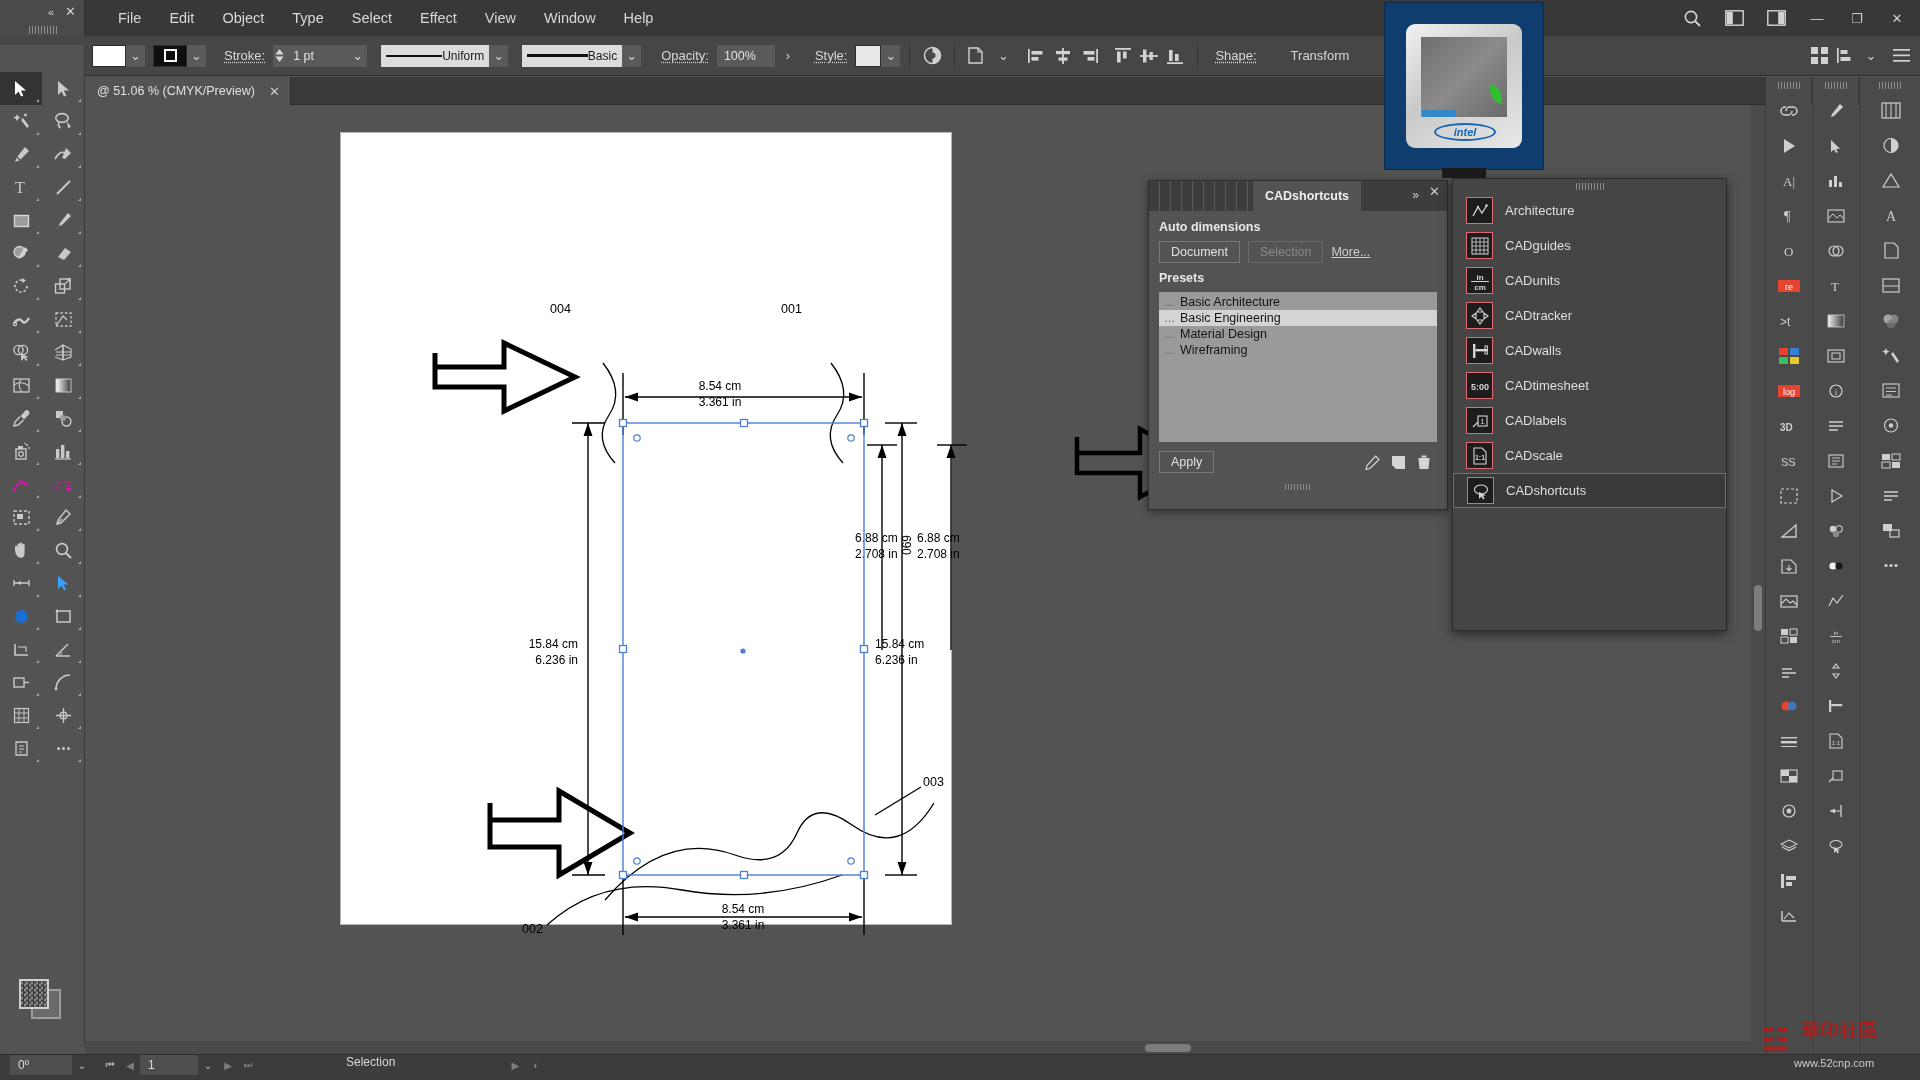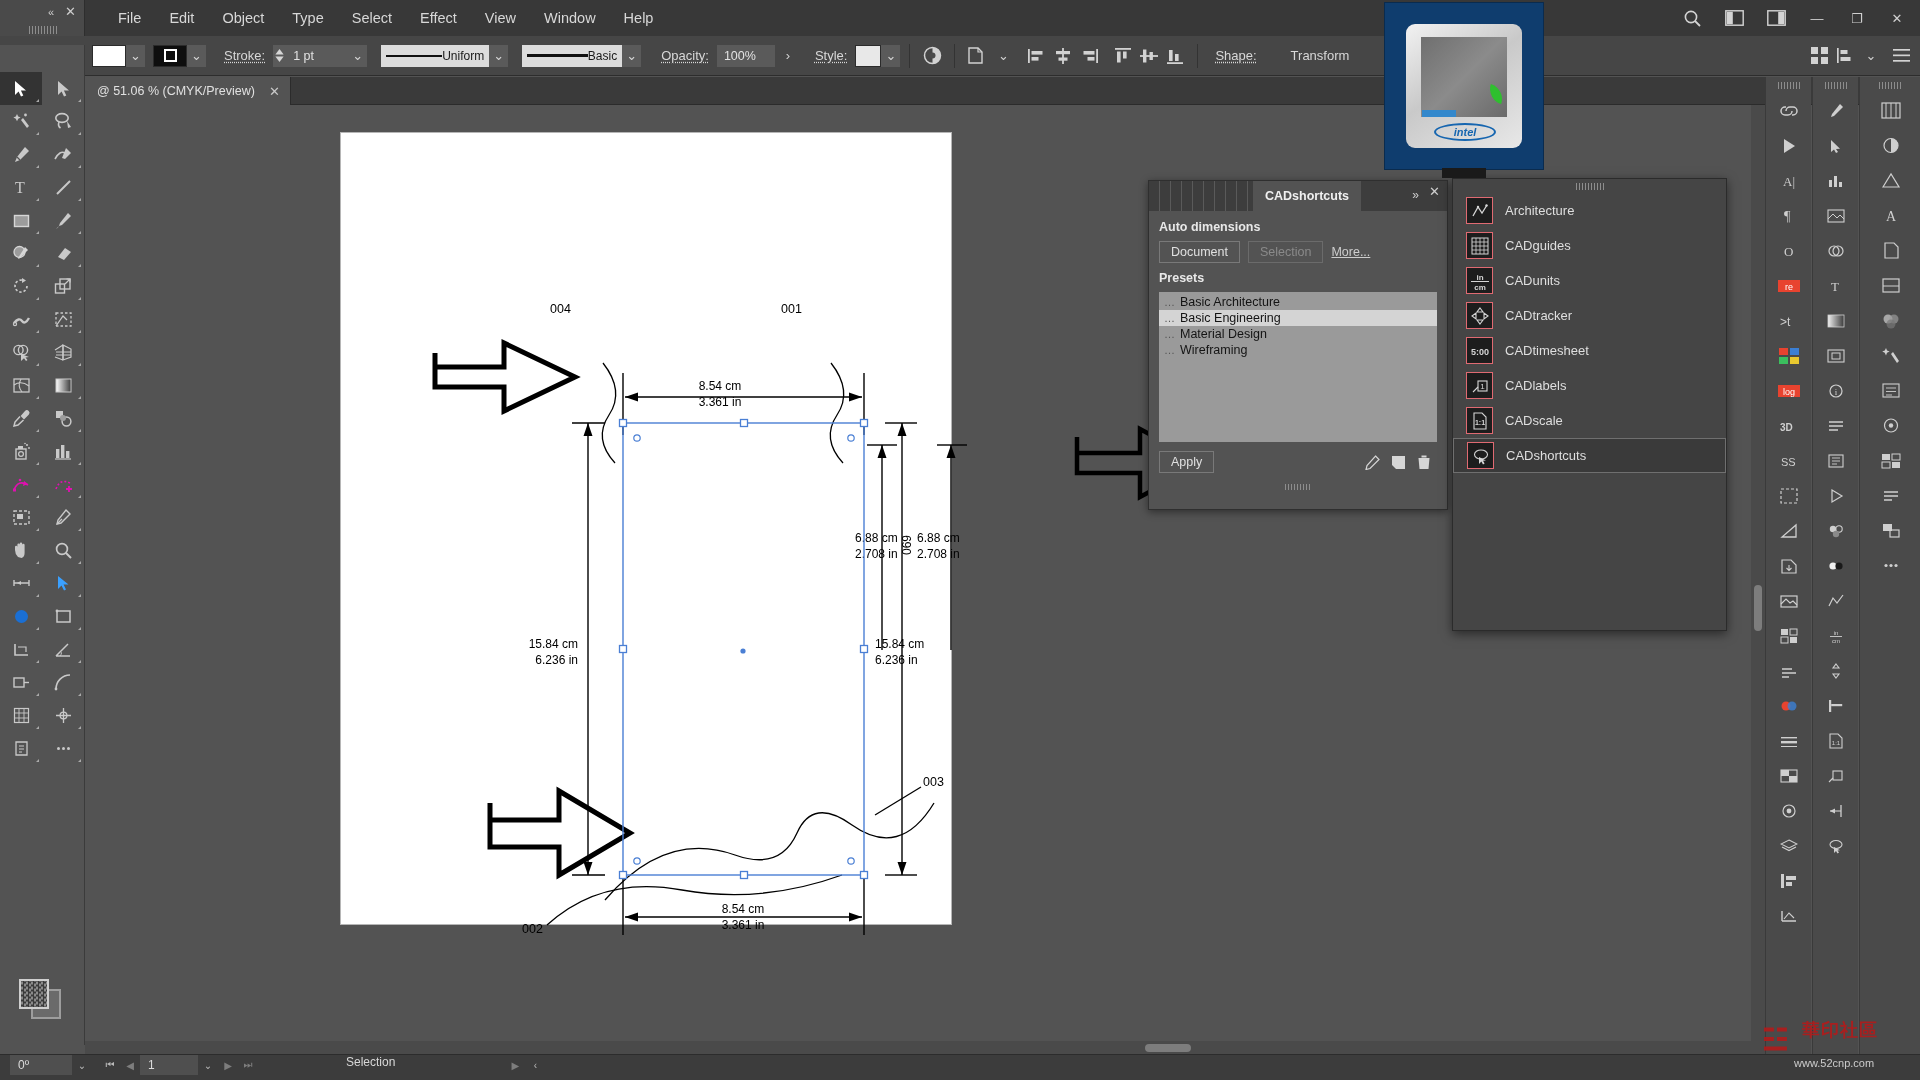--- a/index.html
+++ b/index.html
@@ -916,20 +916,30 @@
 
     <div class="cadmenu-item">
       <span class="cadmenu-ico">
         <svg width="18" height="18" viewBox="0 0 18 18">
             <path d="M9 1 L12 5 L6 5 Z M9 17 L12 13 L6 13 Z M1 9 L5 6 L5 12 Z M17 9 L13 6 L13 12 Z" fill="none" stroke="#d6d6d6" stroke-width="1.1"></path>
           </svg>
       </span>
       <span class="cadmenu-lbl">CADtracker</span>
     </div>
 
+    <div class="cadmenu-item">
+      <span class="cadmenu-ico">
+        <svg width="18" height="18" viewBox="0 0 18 18">
+            <rect x="2" y="2" width="2.4" height="14" fill="#d6d6d6"></rect>
+            <rect x="4.4" y="7" width="12" height="2.4" fill="#d6d6d6"></rect>
+            <rect x="14" y="4" width="2.4" height="8" fill="none" stroke="#d6d6d6" stroke-width="1"></rect>
+          </svg>
+      </span>
+      <span class="cadmenu-lbl">CADwalls</span>
+    </div>
 
     <div class="cadmenu-item">
       <span class="cadmenu-ico">
         <svg width="24" height="16" viewBox="0 0 24 16">
             <text x="12" y="12" text-anchor="middle" font-family="Liberation Sans, sans-serif" font-size="9" font-weight="bold" fill="#d6d6d6">5:00</text>
           </svg>
       </span>
       <span class="cadmenu-lbl">CADtimesheet</span>
     </div>
 

